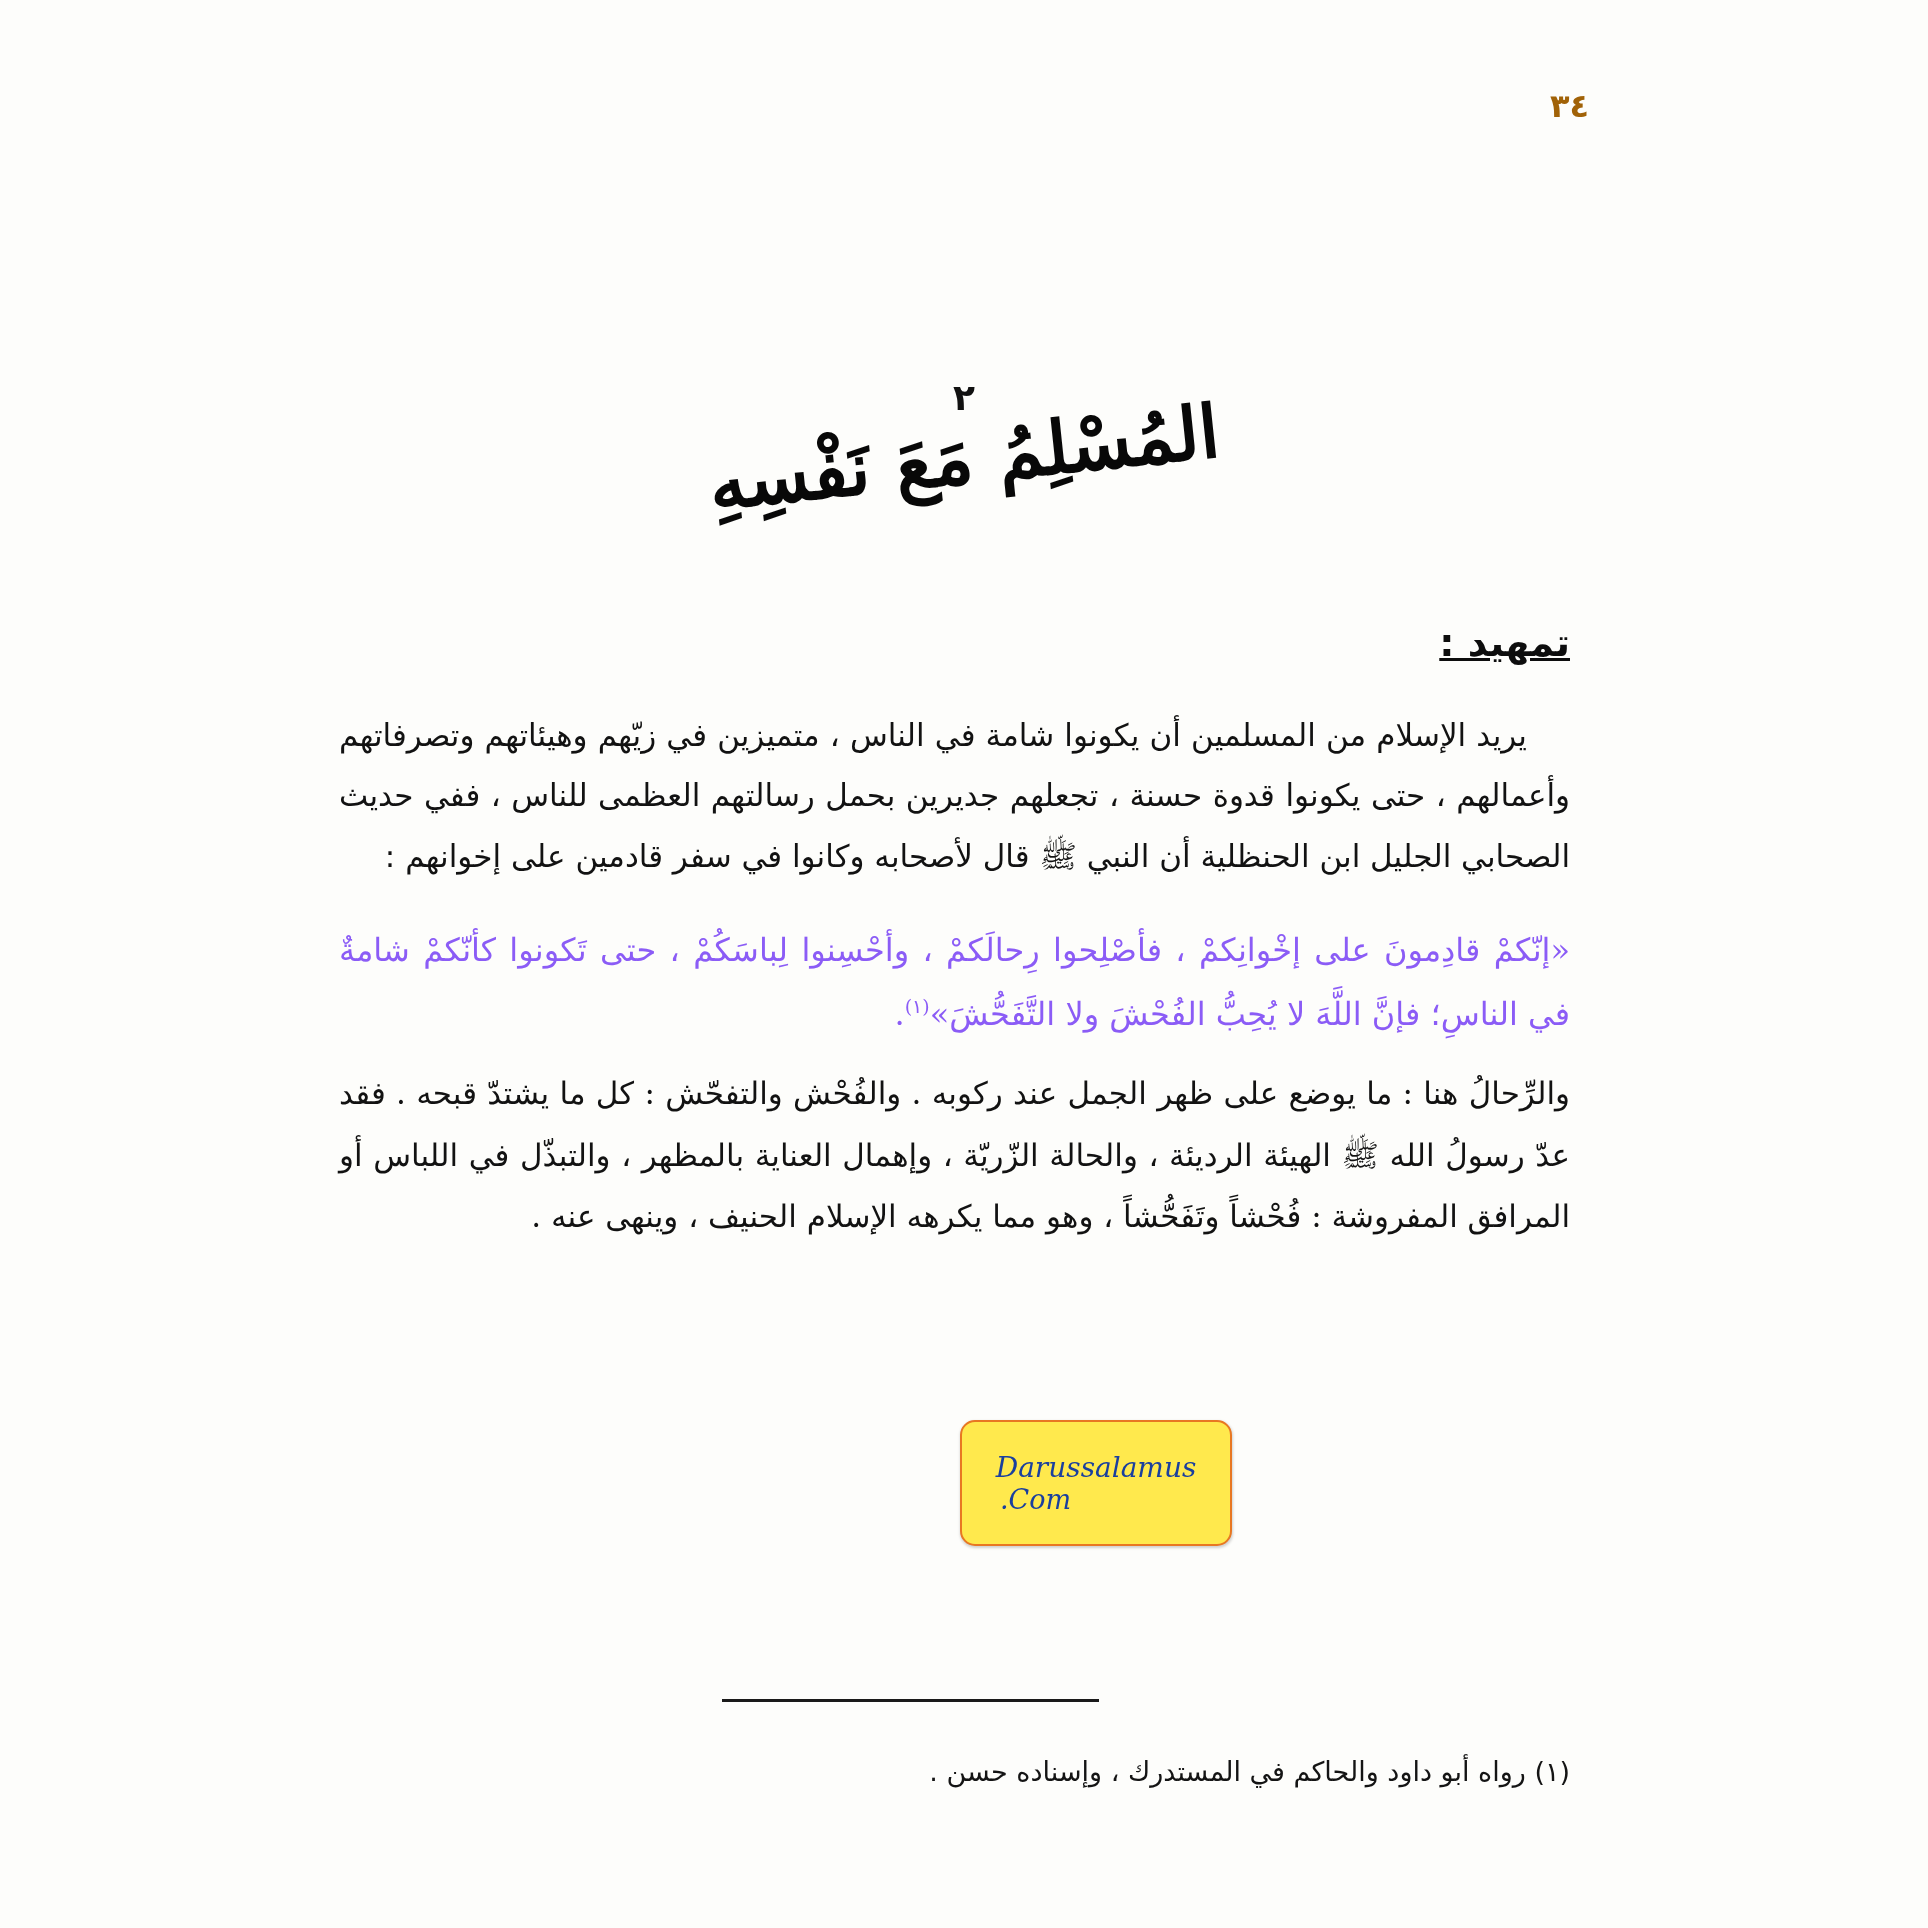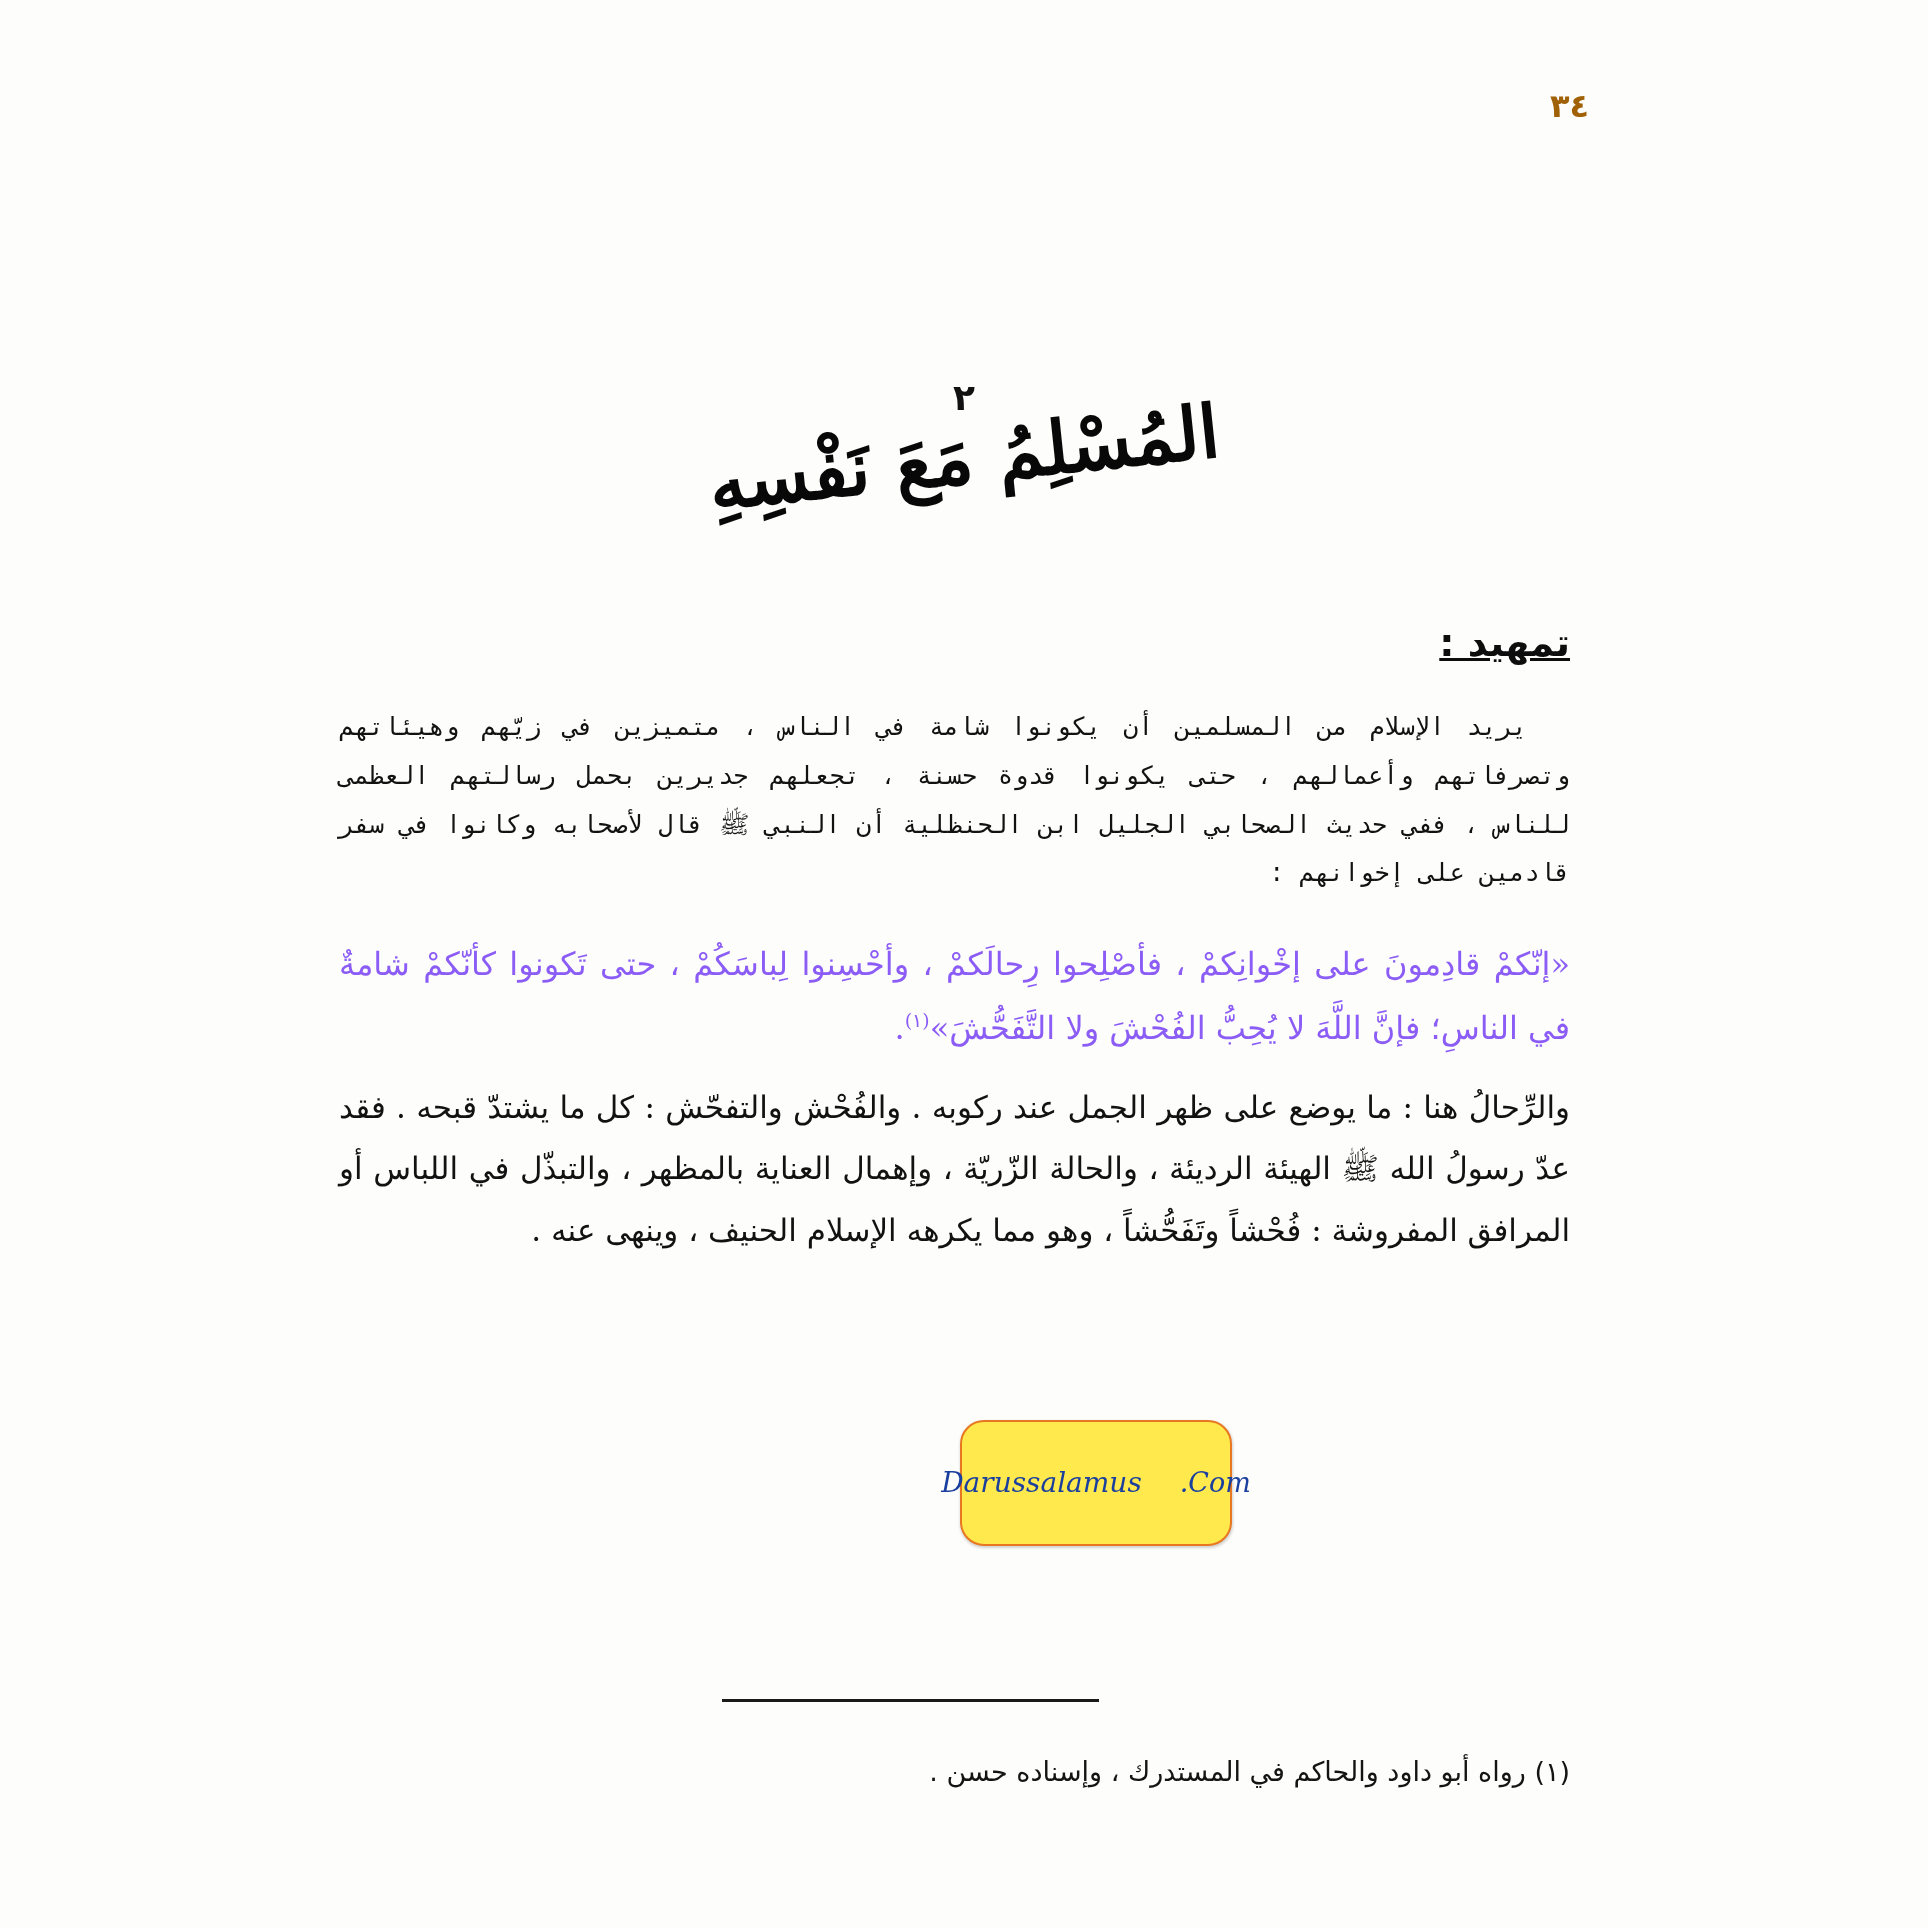--- a/index.html
+++ b/index.html
@@ -71,27 +71,26 @@
   .section-label {
     font-size: 38px;
     font-weight: bold;
     text-align: right;
     margin-bottom: 40px;
     color: #0d0d0d;
     text-decoration: underline;
   }
 
   p.para {
-    font-size: 25px;
+    font-size: 31px;
     line-height: 1.95;
     margin: 0 0 32px 0;
     text-align: justify;
     text-justify: inter-word;
     color: #121212;
-    font-family: Liberation Mono, monospace;
   }
 
   p.para.indent {
     text-indent: 43px;
   }
 
   p.hadith {
     font-size: 32px;
     line-height: 2.0;
     margin: 0 0 17px 0;
@@ -136,23 +135,24 @@
 
   
   .watermark {
     position: absolute;
     top: 1420px;
     left: 960px;
     width: 268px;
     height: 122px;
     background: #ffe94d;
     border: 2.8px solid #e87722;
-    border-radius: 24px;
+    border-radius: 15px;
     box-shadow: 0.9px 1.9px 2.8px rgba(0,0,0,0.18);
     display: flex;
+    flex-direction: column;
     align-items: center;
     justify-content: center;
     direction: ltr;
   }
   .watermark-line {
     font-family: "DejaVu Serif", "Liberation Serif", serif;
     font-style: italic;
     font-size: 28px;
     color: #1a3f9e;
     line-height: 1.18;

